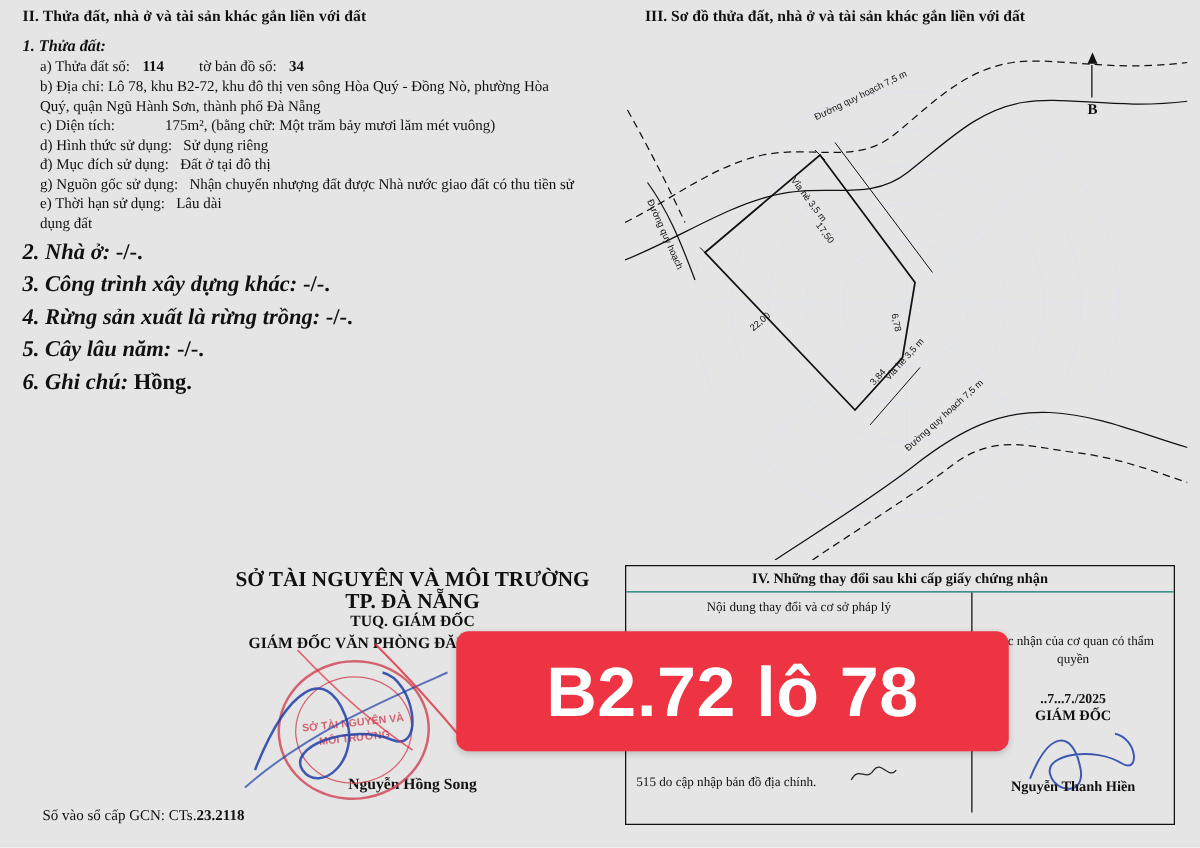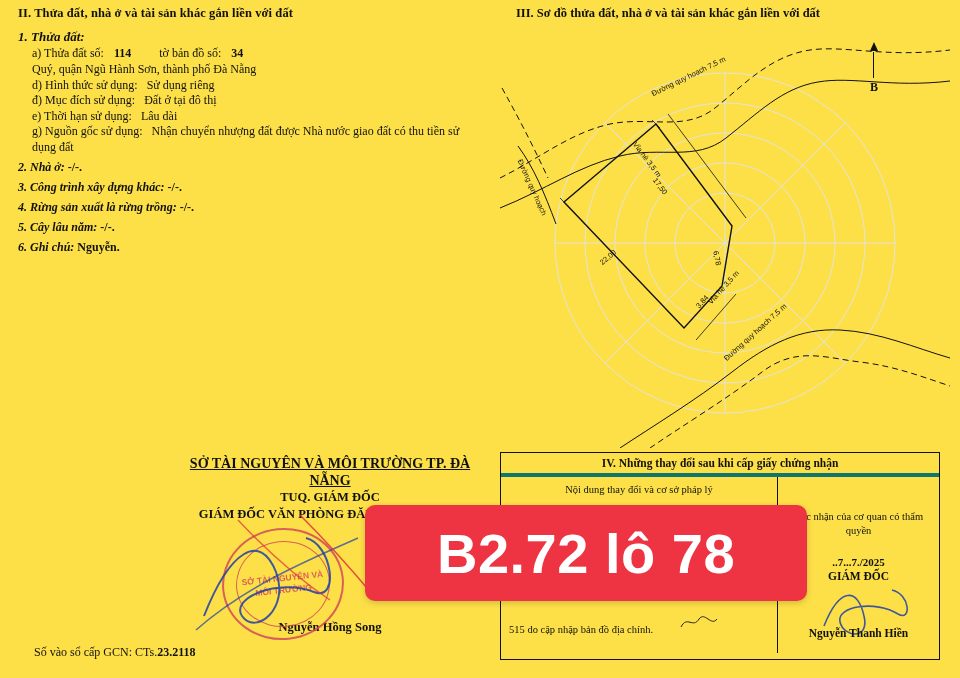--- a/index.html
+++ b/index.html
@@ -6,21 +6,21 @@
   body{
     width:960px;height:678px;
     background:#ffffff;
     font-family:"Liberation Serif", serif;
     color:#111;
     position:relative;
     overflow:hidden;
   }
   .page{
     position:absolute;inset:0;
-    background:#fde047;
+    background:#e5e5e5;
   }
   
   .left-col{
     position:absolute;left:18px;top:6px;width:470px;
   }
   .sec-title{
     font-weight:bold;font-size:12.5px;letter-spacing:.1px;
   }
   .sub-title{
     font-style:italic;font-weight:bold;font-size:13px;margin-top:8px;
@@ -30,21 +30,21 @@
   }
   .indent2{}
   .tight{line-height:15.5px;}
   .hand{
     font-family:"Liberation Serif", serif;
     font-weight:bold;
   }
   .row-kv{display:flex;margin-left:14px;font-size:12px;line-height:17px;text-align:right;}
   .row-kv .k{}
   .row-kv .v{font-weight:bold;margin:0 28px 0 10px;}
-  .italic-item{font-style:italic;font-weight:bold;font-size:12px;margin-top:5px;margin-left:14px;}
+  .italic-item{font-style:italic;font-weight:bold;font-size:18px;margin-top:5px;margin-left:14px;}
   .dash{font-style:normal;}
 
   
   .right-col{
     position:absolute;left:500px;top:6px;width:450px;height:440px;
   }
   .map-title{
     font-weight:bold;font-size:12.5px;text-align:left;margin-left:16px;
   }
   .map-area{
@@ -69,21 +69,21 @@
     font-family:"Liberation Sans", sans-serif;
   }
 
   
   .sign{
     position:absolute;left:180px;top:455px;width:300px;text-align:center;
     font-size:12px;line-height:17px;
   }
   .sign .date{font-size:12px;}
   .sign .date .d{font-family:"Liberation Serif",serif;font-weight:bold;}
-  .sign .org{font-weight:bold;font-size:14px;text-decoration:underline;}
+  .sign .org{font-weight:bold;font-size:17px;}
   .sign .org2{font-weight:bold;font-size:12.5px;}
   .sign .org3{font-weight:bold;font-size:12.5px;}
   .sign .name{font-weight:bold;font-size:12.5px;margin-top:96px;}
 
   .stamp{
     position:absolute;left:222px;top:528px;width:118px;height:108px;
     border:2px solid #d24b5a;border-radius:50%;
     color:#d24b5a;display:flex;align-items:center;justify-content:center;
     text-align:center;font-size:8.5px;font-weight:bold;line-height:12px;
     font-family:"Liberation Sans", sans-serif;
@@ -102,21 +102,21 @@
   .gcn .num{font-weight:bold;}
 
   
   .tbl{
     position:absolute;left:500px;top:452px;width:438px;height:206px;
     border:1px solid #111;
     font-size:11px;
   }
   .tbl .hdr{
     text-align:center;font-weight:bold;font-size:11.5px;
-    padding:4px 0 4px 0;border-bottom:4px solid #0f766e;
+    padding:4px 0 4px 0;border-bottom:1px solid #0f766e;
   }
   .tbl .cols{display:flex;height:176px;}
   .tbl .c1{flex:0 0 276px;border-right:1px solid #111;position:relative;}
   .tbl .c2{flex:1;position:relative;text-align:center;margin-top:27px;}
   .tbl .csub{
     text-align:center;font-size:10.5px;padding:6px 6px 0 6px;line-height:14px;
   }
   .tbl .note{
     position:absolute;left:8px;bottom:18px;font-size:10.5px;
   }
@@ -147,48 +147,58 @@
 
     <div class="sub-title">1. Thửa đất:</div>
 
     <div class="row-kv">
       <span class="k">a) Thửa đất số:</span>
       <span class="v hand">114</span>
       <span class="k">tờ bản đồ số:</span>
       <span class="v hand">34</span>
     </div>
 
+    <div class="line tight">
+      <span>b) Địa chỉ:</span>
+      <span>Lô 78, khu B2-72, khu đô thị ven sông Hòa Quý - Đồng Nò, phường Hòa</span>
+    </div>
     <div class="line tight indent2">
       <span>Quý, quận Ngũ Hành Sơn, thành phố Đà Nẵng</span>
     </div>
 
+    <div class="line tight">
+      <span>c) Diện tích:</span>
+      <span style="display:inline-block;width:34px"></span>
+      <span>175m²,</span>
+      <span>(bằng chữ: Một trăm bảy mươi lăm mét vuông)</span>
+    </div>
 
     <div class="line tight">
       <span>d) Hình thức sử dụng:</span>
       <span>&nbsp;</span>
       <span>Sử dụng riêng</span>
     </div>
 
     <div class="line tight">
       <span>đ) Mục đích sử dụng:</span>
       <span>&nbsp;</span>
       <span>Đất ở tại đô thị</span>
     </div>
 
     <div class="line tight">
+      <span>g) Nguồn gốc sử dụng:</span>
+      <span>&nbsp;</span>
+      <span>Nhận chuyển nhượng đất được Nhà nước giao đất có thu tiền sử</span>
+    </div>
+
+    <div class="line tight">
       <span>e) Thời hạn sử dụng:</span>
       <span>&nbsp;</span>
       <span>Lâu dài</span>
     </div>
-
-    <div class="line tight">
-      <span>g) Nguồn gốc sử dụng:</span>
-      <span>&nbsp;</span>
-      <span>Nhận chuyển nhượng đất được Nhà nước giao đất có thu tiền sử</span>
-    </div>
     <div class="line tight indent2">
       <span>dụng đất</span>
     </div>
 
     <div class="italic-item" style="margin-left:0">
       <span>2. Nhà ở:</span>
       <span class="dash">-/-.</span>
     </div>
     <div class="italic-item" style="margin-left:0">
       <span>3. Công trình xây dựng khác:</span>
@@ -197,21 +207,21 @@
     <div class="italic-item" style="margin-left:0">
       <span>4. Rừng sản xuất là rừng trồng:</span>
       <span class="dash">-/-.</span>
     </div>
     <div class="italic-item" style="margin-left:0">
       <span>5. Cây lâu năm:</span>
       <span class="dash">-/-.</span>
     </div>
     <div class="italic-item" style="margin-left:0">
       <span>6. Ghi chú:</span>
-      <span class="dash">Nguyễn.</span>
+      <span class="dash">Hồng.</span>
     </div>
   </div>
 
   <div class="right-col">
     <div class="map-title">III. Sơ đồ thửa đất, nhà ở và tài sản khác gắn liền với đất</div>
 
     <div class="map-area">
 
       <div class="north">
         <span class="arrow"></span>

